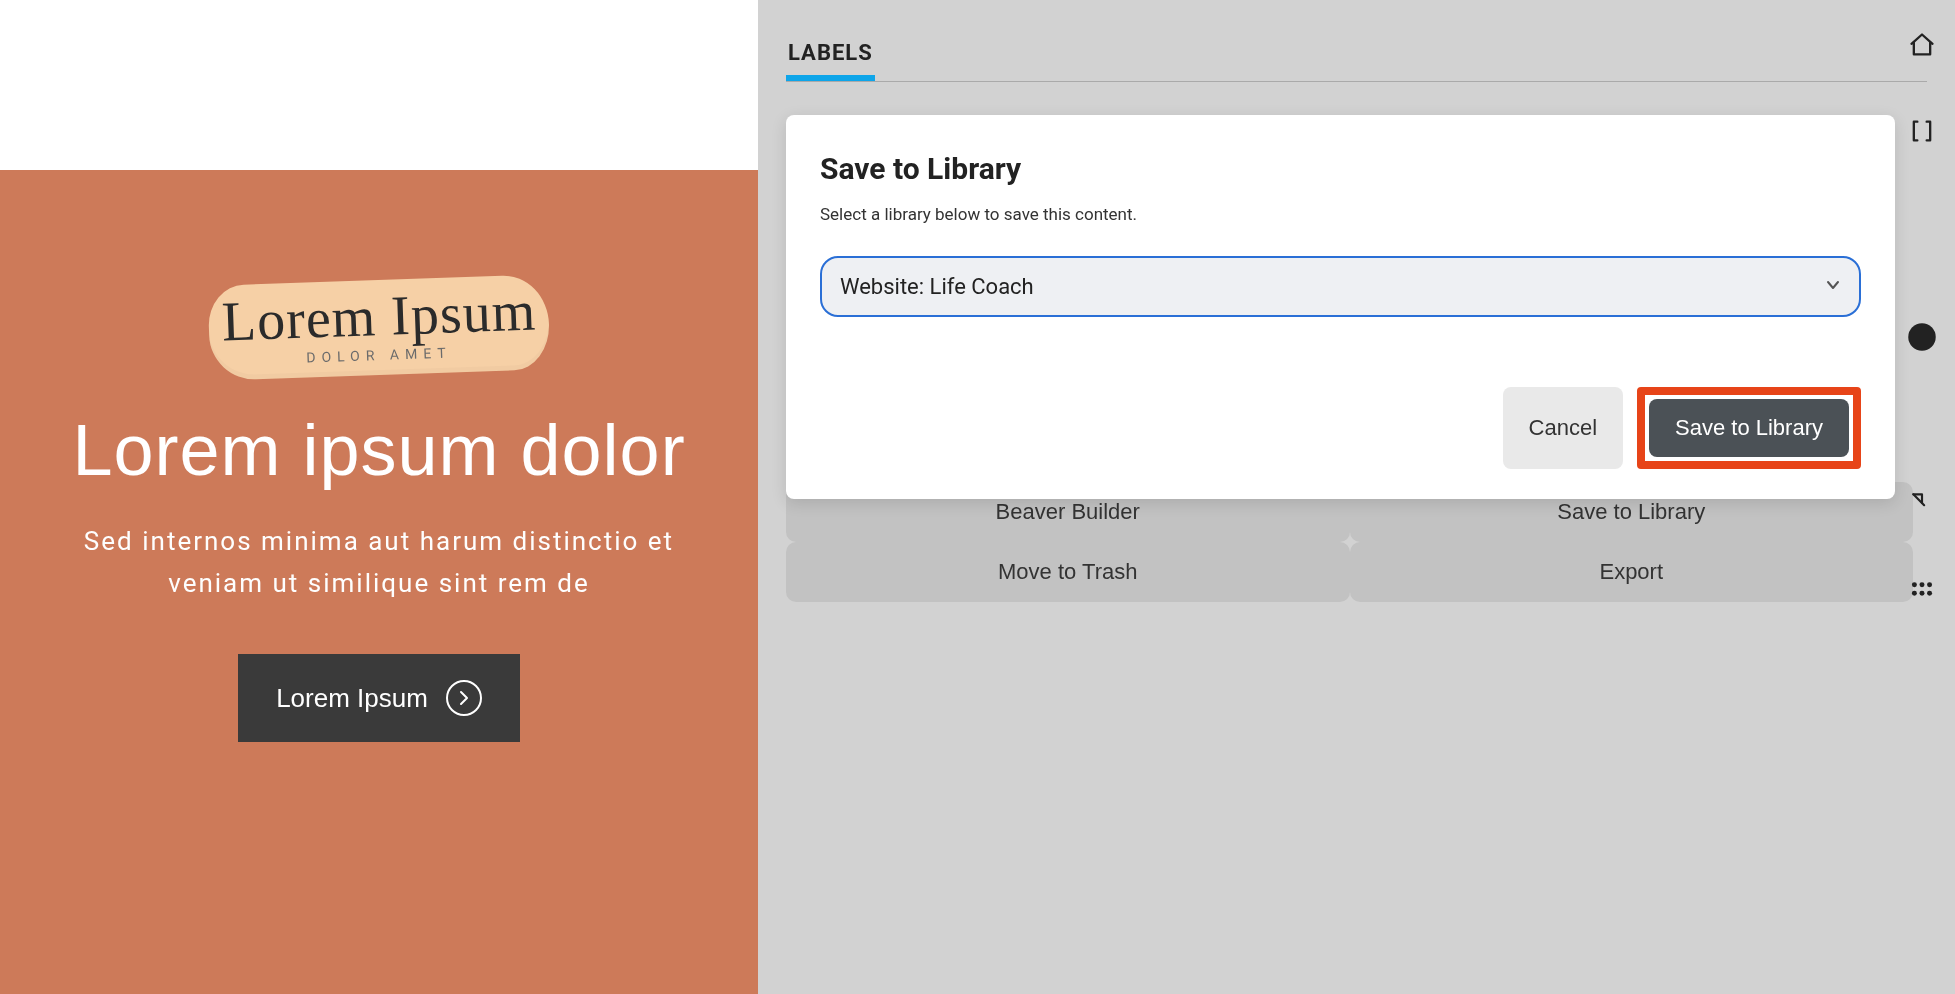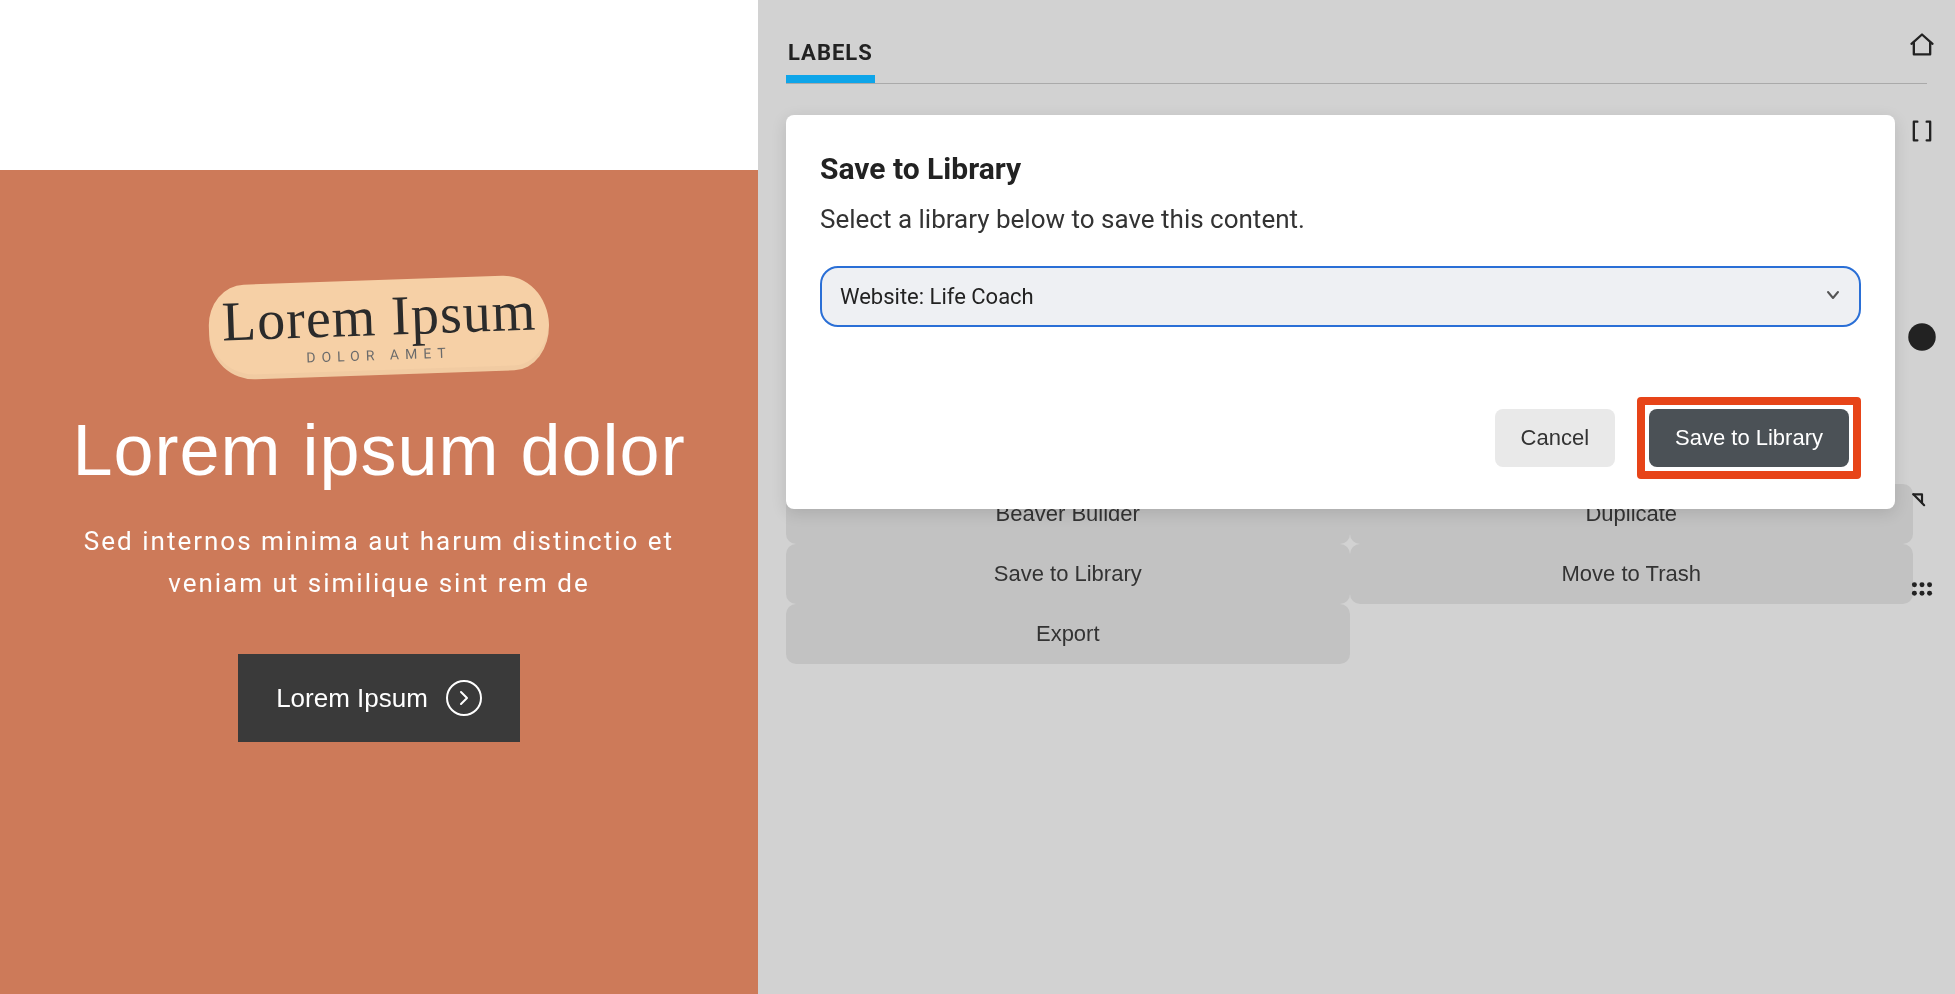--- a/index.html
+++ b/index.html
@@ -107,21 +107,21 @@
   }
   .tabs-row {
     display: flex;
     border-bottom: 1px solid #aaa;
   }
   .tab {
     font-size: 22px;
     font-weight: 700;
     letter-spacing: 1px;
     padding: 0 2px 10px;
-    border-bottom: 8px solid #0ea5e9;
+    border-bottom: 6px solid #0ea5e9;
     color: #222;
   }
   .action-grid {
     margin-top: 400px;
     display: flex;
     flex-wrap: wrap;
   }
   .action-btn {
     background: #c2c2c2;
     border: none;
@@ -157,44 +157,43 @@
     box-shadow: 0 4px 16px rgba(0,0,0,0.12);
     padding: 36px 34px 30px;
   }
   .modal-title {
     font-size: 30px;
     font-weight: 700;
     color: #222;
     margin-bottom: 18px;
   }
   .modal-desc {
-    font-size: 26px;
+    font-size: 17px;
     color: #333;
     margin-bottom: 32px;
   }
   .modal-select {
     width: 100%;
     border: 2px solid #2a6fd6;
     border-radius: 18px;
     background: #eef0f3;
     font-size: 22px;
     padding: 16px 18px;
     color: #222;
     display: flex;
     justify-content: space-between;
     align-items: center;
     cursor: pointer;
   }
   .modal-select .chev { font-size: 18px; color: #555; }
   .modal-footer {
     display: flex;
     justify-content: flex-end;
-    gap: 22px;
+    gap: 14px;
     margin-top: 70px;
-    align-items: center;
   }
   .btn-cancel {
     background: #e9e9e9;
     border: none;
     border-radius: 8px;
     font-size: 22px;
     color: #333;
     padding: 16px 26px;
     cursor: pointer;
   }
@@ -242,21 +241,20 @@
 </div>
 
 <div class="right-pane">
   <div class="panel-inner">
     <div class="tabs-row">
       <div class="tab">LABELS</div>
     </div>
 
     <div class="action-grid">
       <button class="action-btn">Beaver Builder</button>
-      <button class="action-btn">Duplicate</button>
       <button class="action-btn">Save to Library</button>
       <button class="action-btn">Move to Trash</button>
       <button class="action-btn">Export</button>
     </div>
   </div>
 
   <div class="side-icons">
     <div>
       <svg width="28" height="28" viewBox="0 0 24 24" fill="none" stroke="#222" stroke-width="2" stroke-linecap="round" stroke-linejoin="round">
           <path d="M3 11 L12 3 L21 11"></path>

